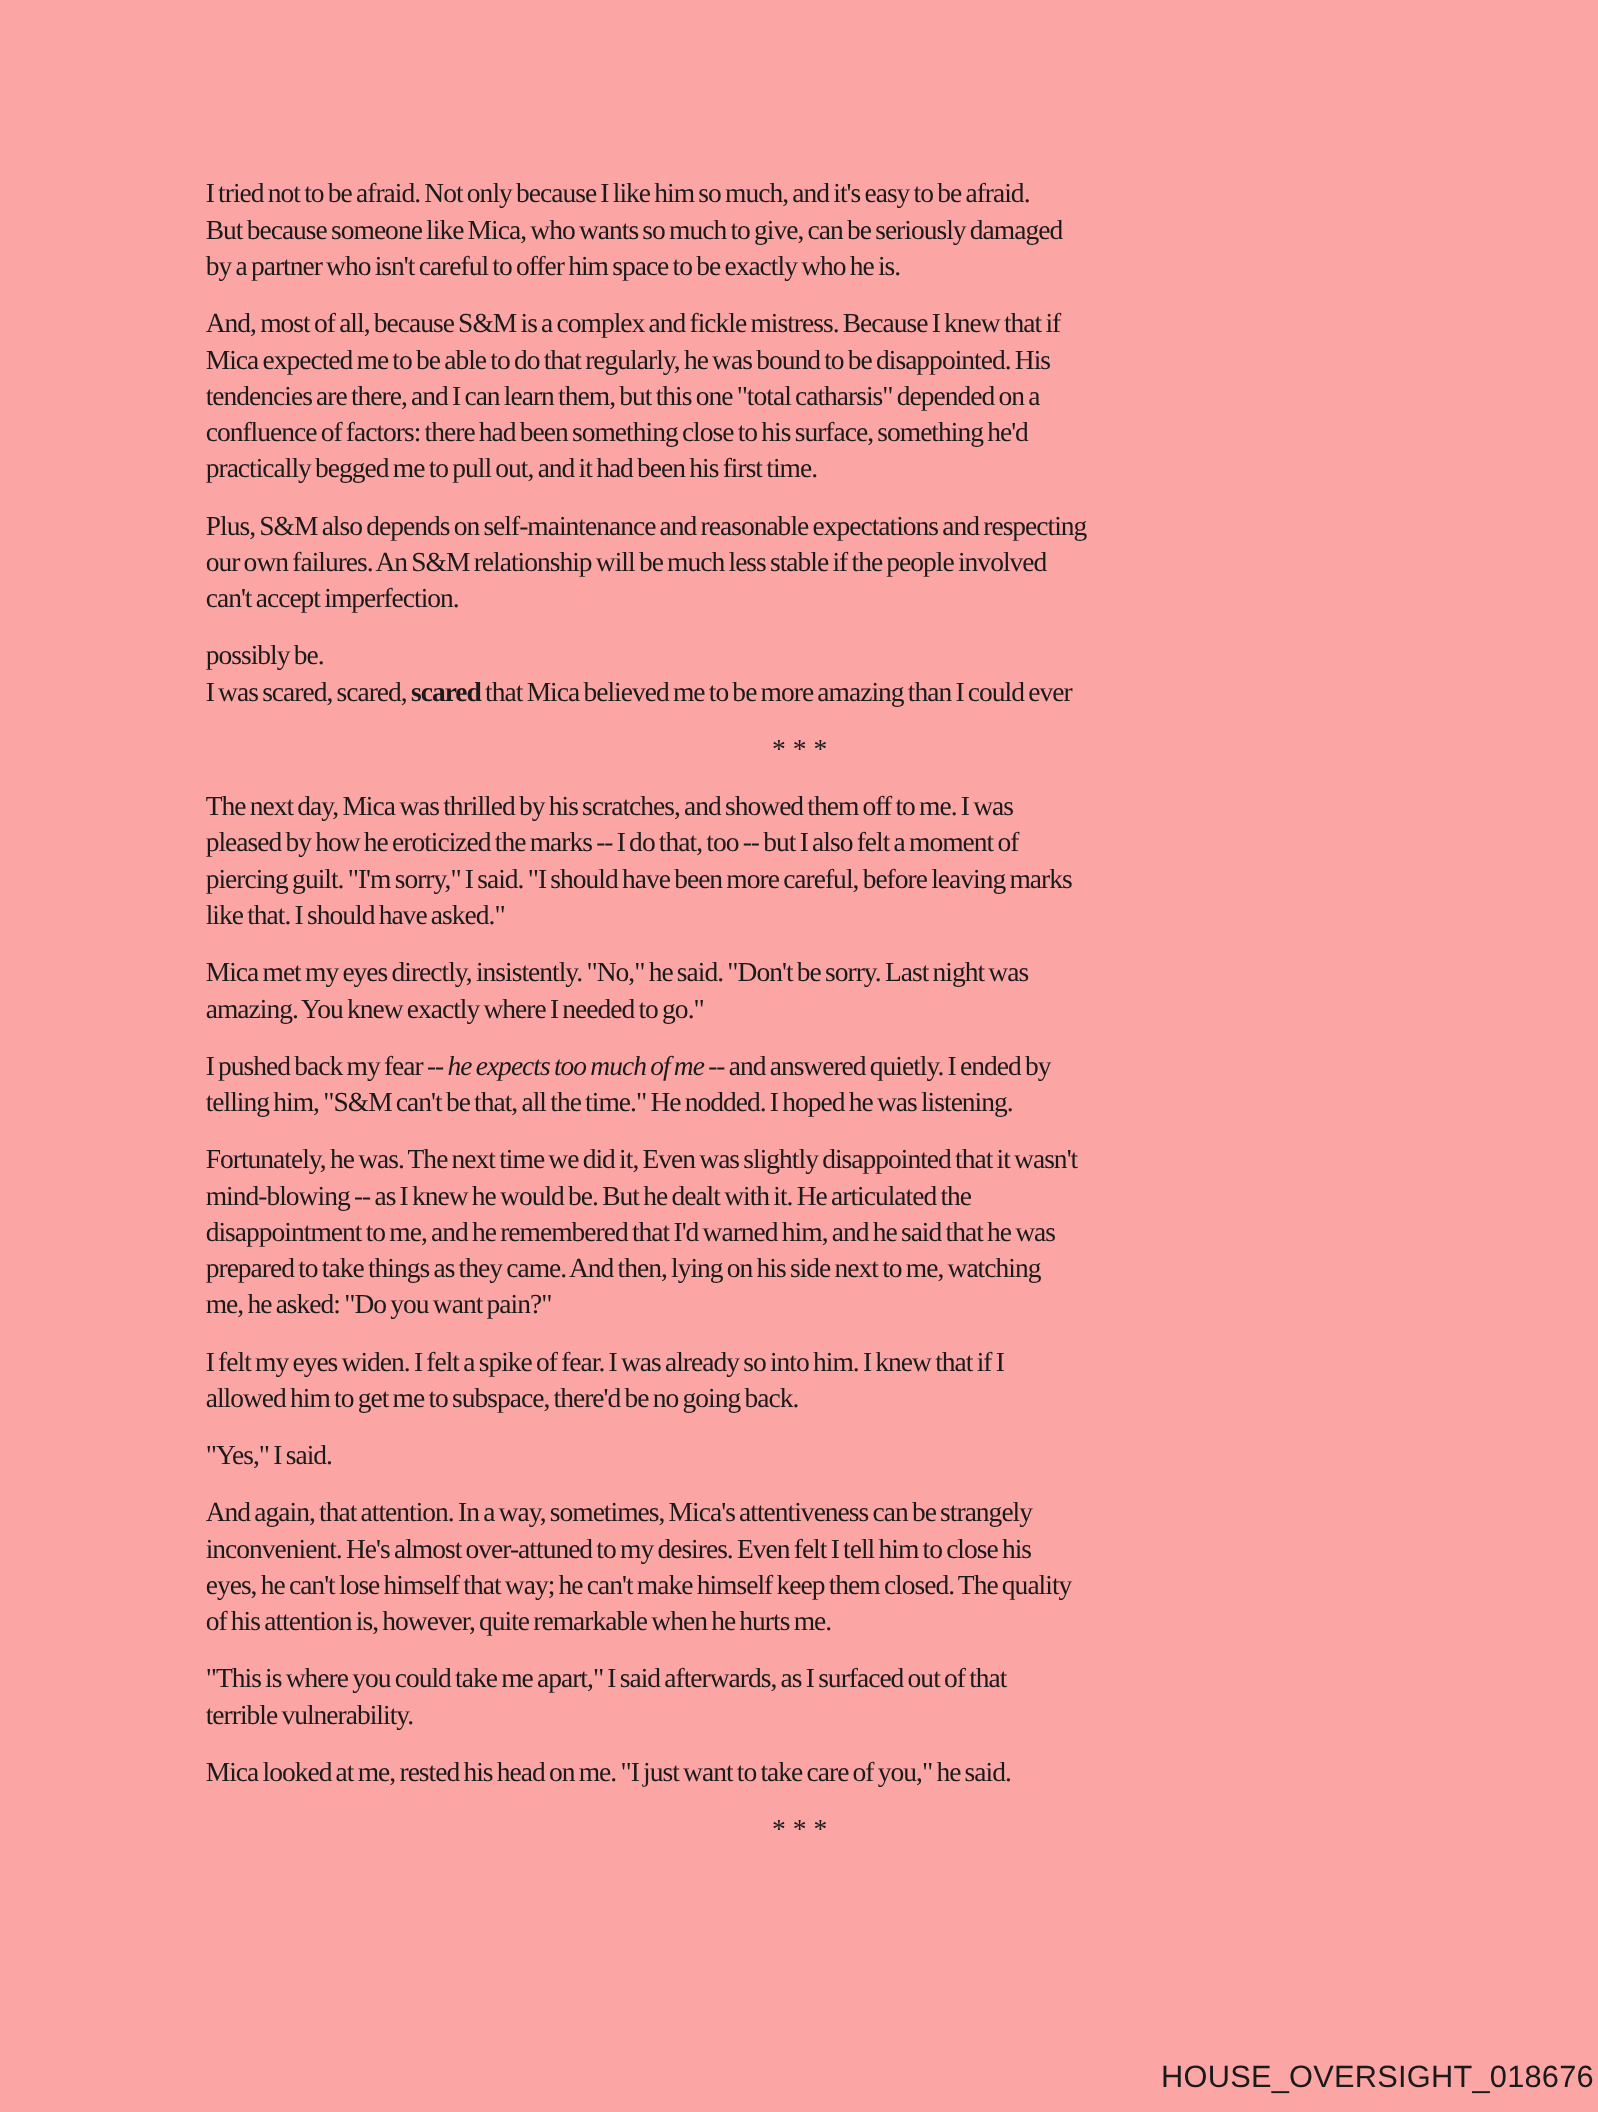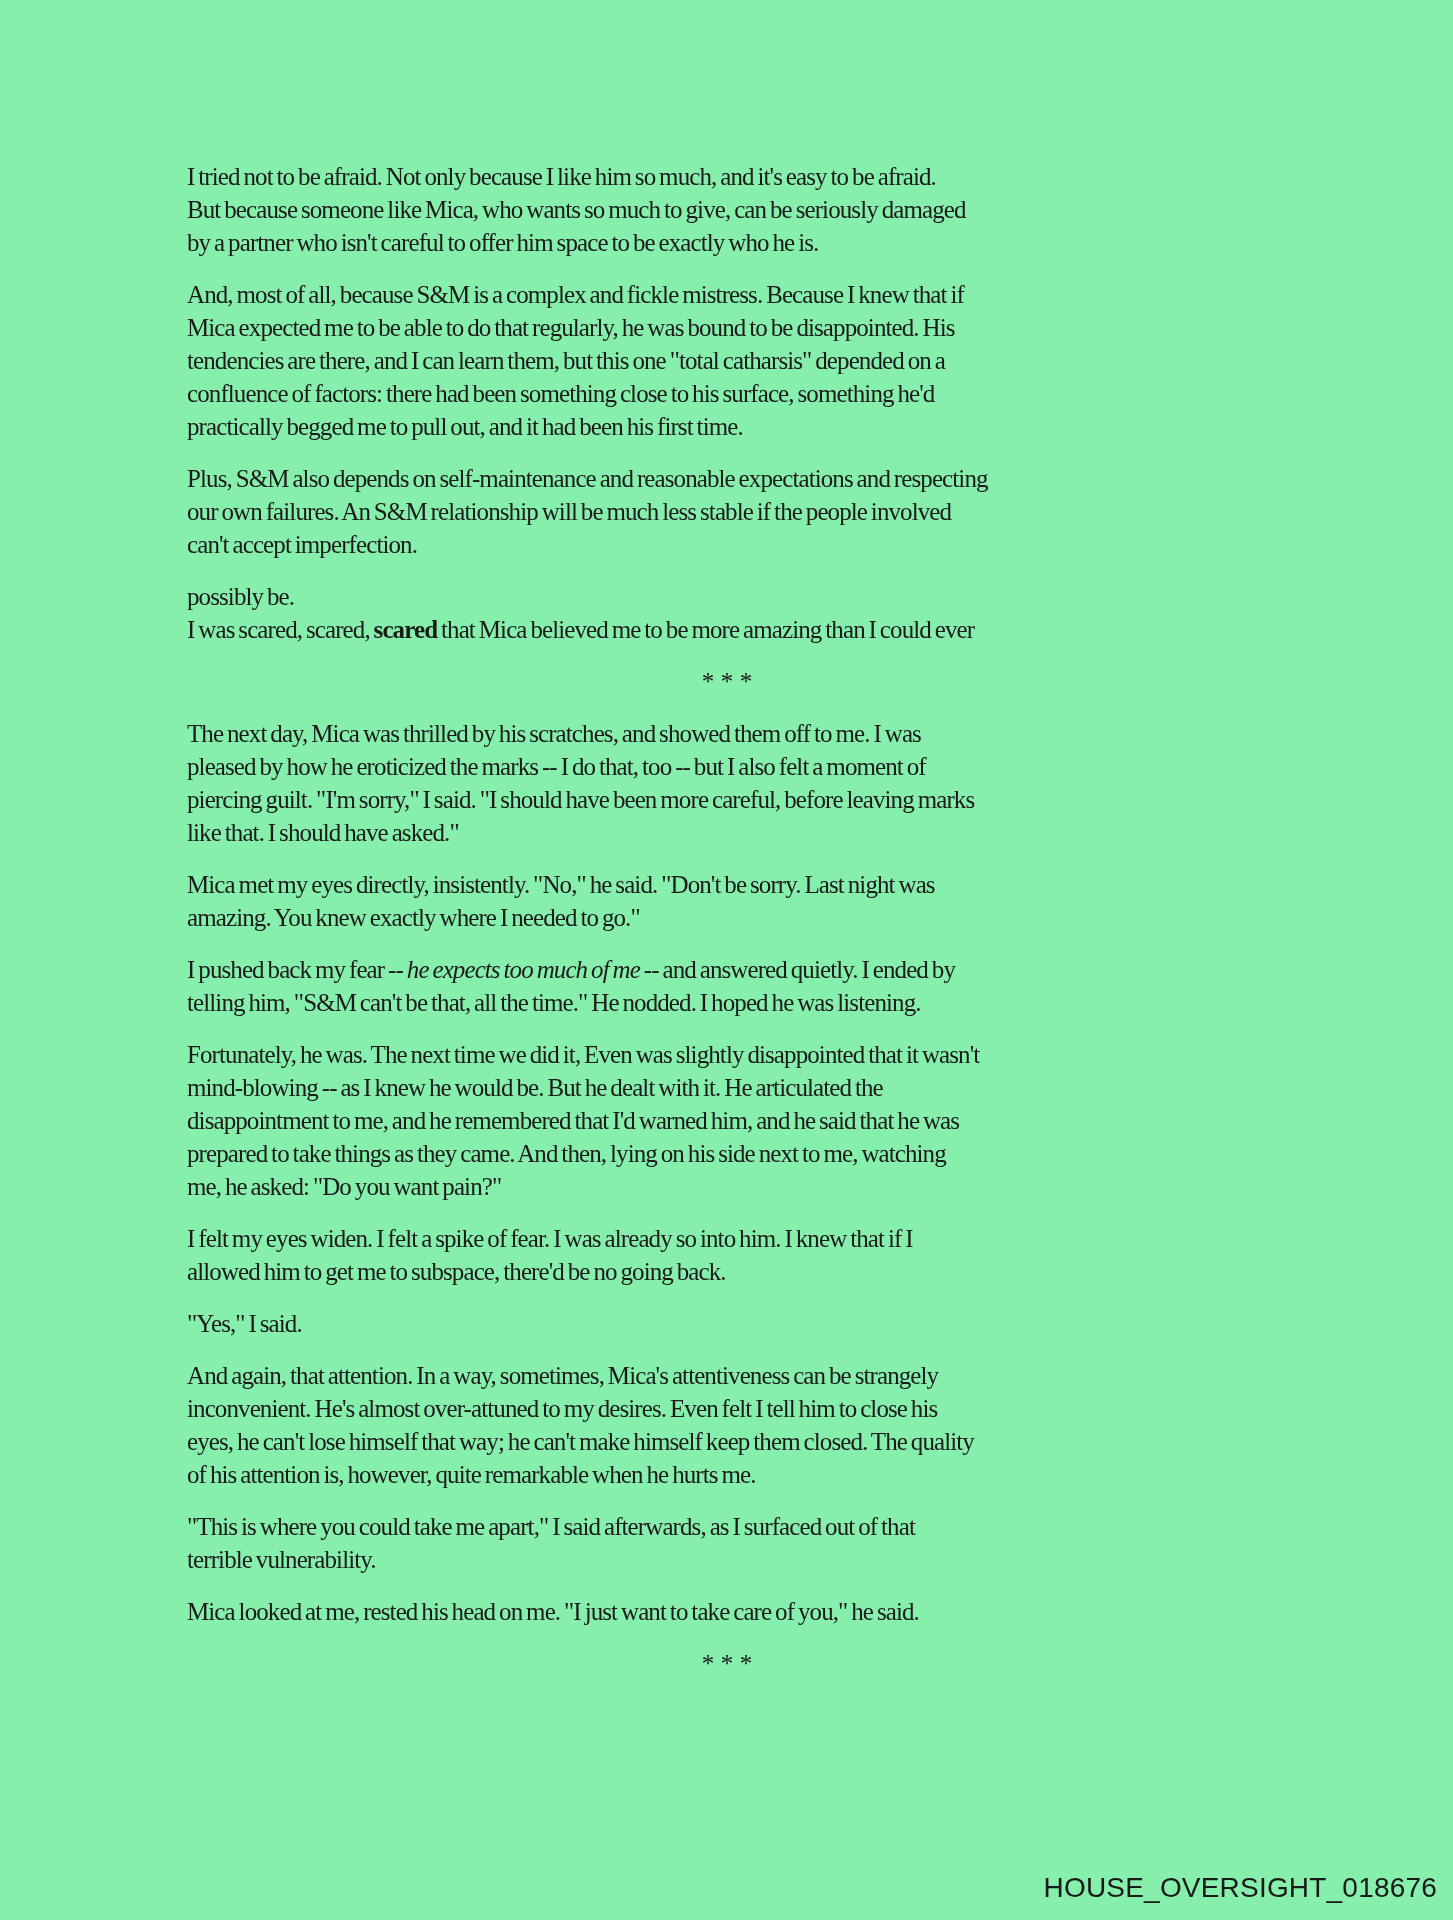--- a/index.html
+++ b/index.html
@@ -1,21 +1,21 @@
 <!DOCTYPE html>
 <html><head>
 <meta charset="utf-8">
 <style>
   html, body { margin: 0; padding: 0; background: #e8e8e8; }
   .page {
     position: relative;
     width: 1453px;
     height: 1920px;
     margin: 0 auto;
-    background: #86efac;
+    background: #fca5a5;
     overflow: hidden;
     font-family: "Liberation Serif", serif;
     color: #1b1b1b;
   }
   .text-column {
     position: absolute;
     left: 187px;
     top: 160px;
     width: 1140px;
     font-size: 25px;
@@ -30,21 +30,21 @@
   .separator {
     width: 1453px;
     margin-left: -187px;
     margin-bottom: 19px;
     text-align: center;
     word-spacing: 2px;
   }
   .bates-stamp {
     position: absolute;
     top: 1872px;
-    right: 16px;
+    right: 4px;
     font-family: "Liberation Sans", sans-serif;
     font-size: 28px;
     letter-spacing: 0.2px;
     color: #1a1a1a;
   }
 </style>
 </head>
 <body>
 
 <div class="page">

